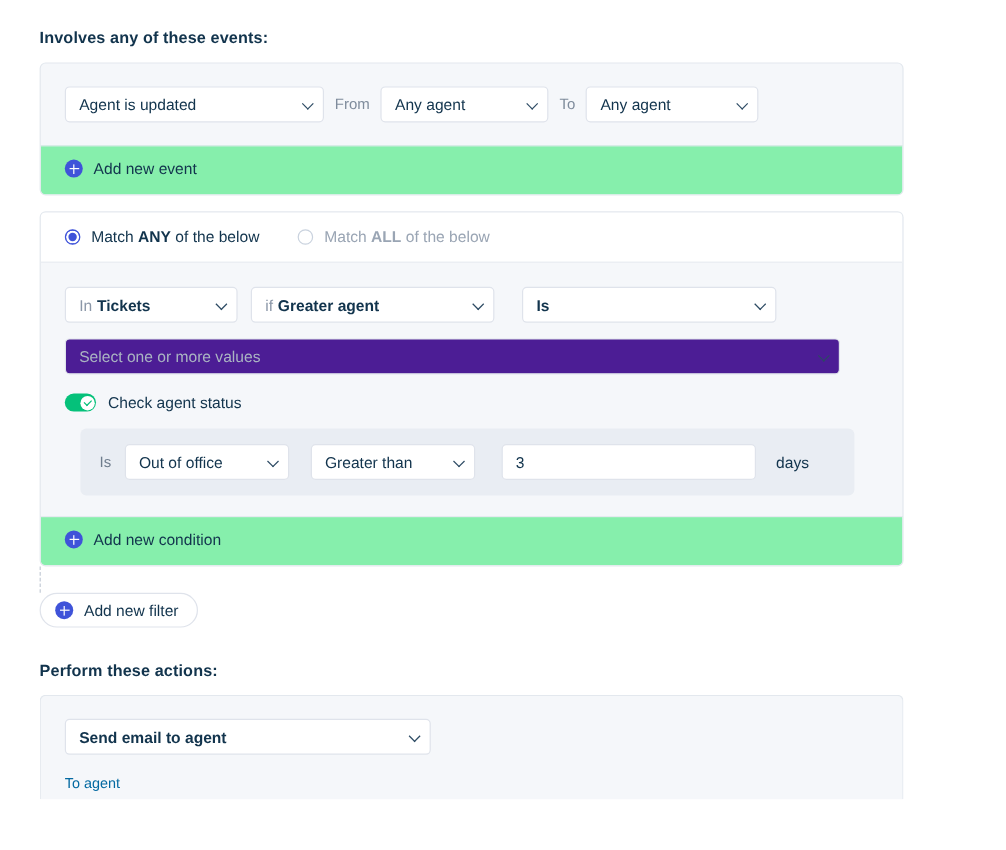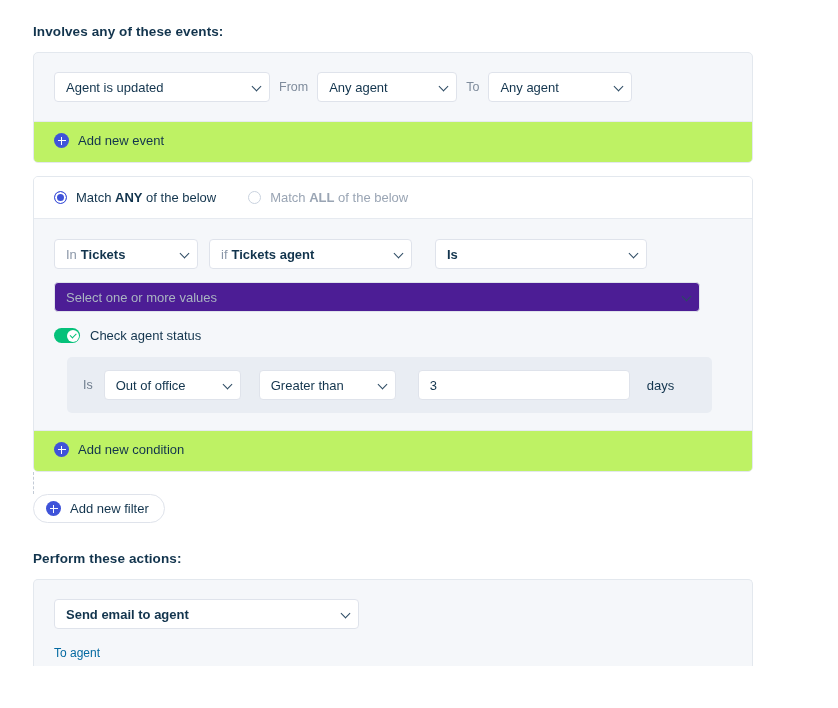--- a/index.html
+++ b/index.html
@@ -29,21 +29,21 @@
   
   .panel {
     width: 720px;
     border: 1px solid #e3e8ee;
     border-radius: 5px;
     background: #f5f7fa;
     overflow: hidden;
   }
   .panel-body { padding: 18px 20px; }
   .panel-footer {
-    background: #bef264;
+    background: #86efac;
     border-top: 1px solid #e6eaf0;
     padding: 11px 20px;
   }
 
   
   .row { display: flex; align-items: center; }
 
   .select {
     position: relative;
     display: inline-flex;
@@ -274,21 +274,21 @@
 
       <div class="row">
         <div class="select" style="width:144px;">
           <span class="muted">In</span>
           <span class="strong">Tickets</span>
           <span class="chev"></span>
         </div>
 
         <div class="select" style="width:203px; margin-left:11px;">
           <span class="muted">if</span>
-          <span class="strong">Tickets agent</span>
+          <span class="strong">Greater agent</span>
           <span class="chev"></span>
         </div>
 
         <div class="select" style="width:212px; margin-left:23px;">
           <span class="strong">Is</span>
           <span class="chev"></span>
         </div>
       </div>
 
       <div class="select" style="width:646px; margin-top:13px; background:#4c1d95;">

